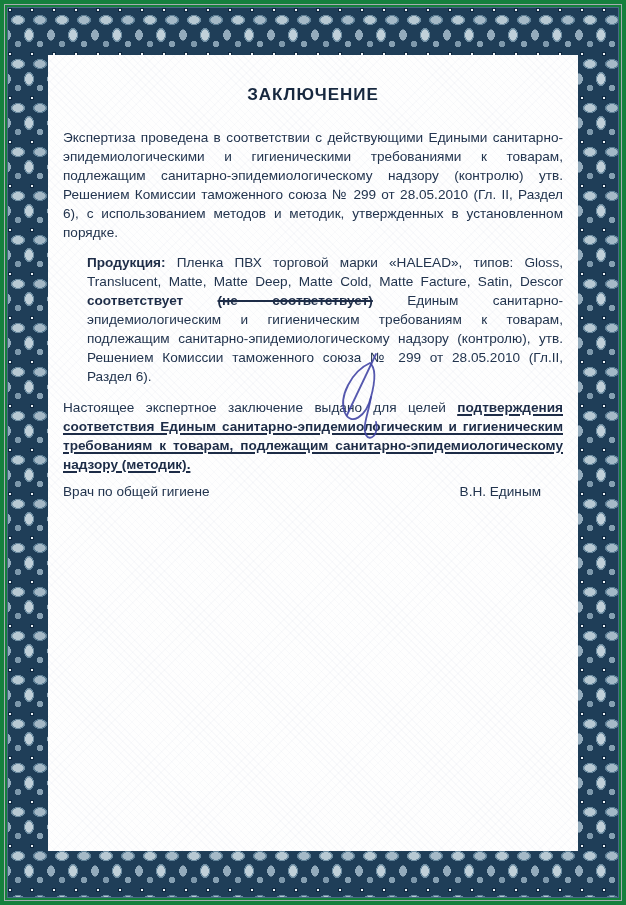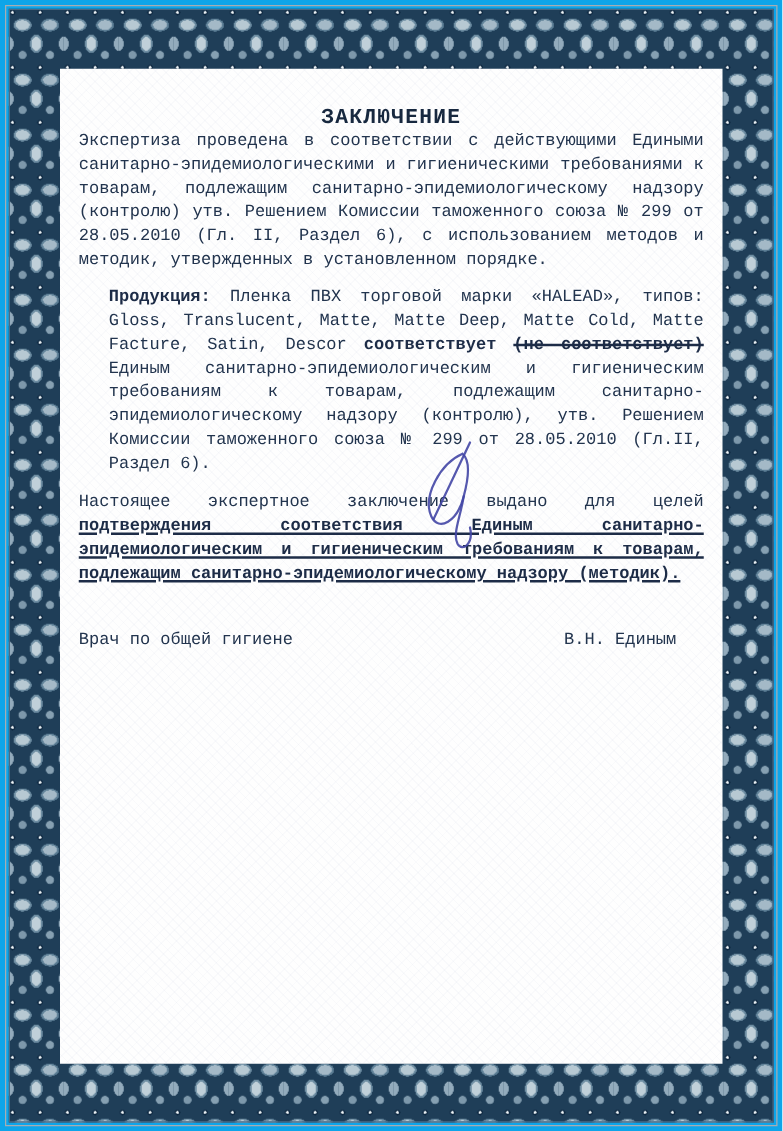--- a/index.html
+++ b/index.html
@@ -1,21 +1,21 @@
 <!DOCTYPE html>
 <html><head>
 <meta charset="utf-8">
 <style>
   html,body{margin:0;padding:0;background:#ffffff;}
   .canvas{
     position:relative;
     width:626px;height:905px;
-    background:#0ea5e9;
+    background:#15803d;
     overflow:hidden;
-    font-family:Liberation Mono, monospace;
+    font-family:Liberation Sans, sans-serif;
   }
   .frame-line{
     position:absolute;inset:4px;
     border:1px solid #a7acb2;
   }
   
   .pattern{
     position:absolute;inset:7px;
     background-color:#1f3e58;
     background-image:
@@ -51,28 +51,28 @@
     letter-spacing:1px;
     color:#17283f;
   }
   .para{
     margin:0;
     font-size:13.6px;
     line-height:19px;
     text-align:justify;
     color:#22344e;
   }
-  .p1{}
+  .p1{margin-top:23px;}
   .p2{margin-top:11px;margin-left:24px;}
   .p3{margin-top:12px;}
   .b{font-weight:bold;color:#1d2c47;}
   .strike{text-decoration:line-through;text-decoration-thickness:1.5px;}
   .u{text-decoration:underline;text-decoration-thickness:1.5px;text-underline-offset:2px;}
   .sig-row{
-    margin-top:36px;
+    margin-top:10px;
     display:flex;
     justify-content:space-between;
     align-items:baseline;
     padding-right:22px;
     font-size:13.6px;
     color:#22344e;
   }
   .signature{
     position:absolute;
     left:280px;top:296px;

